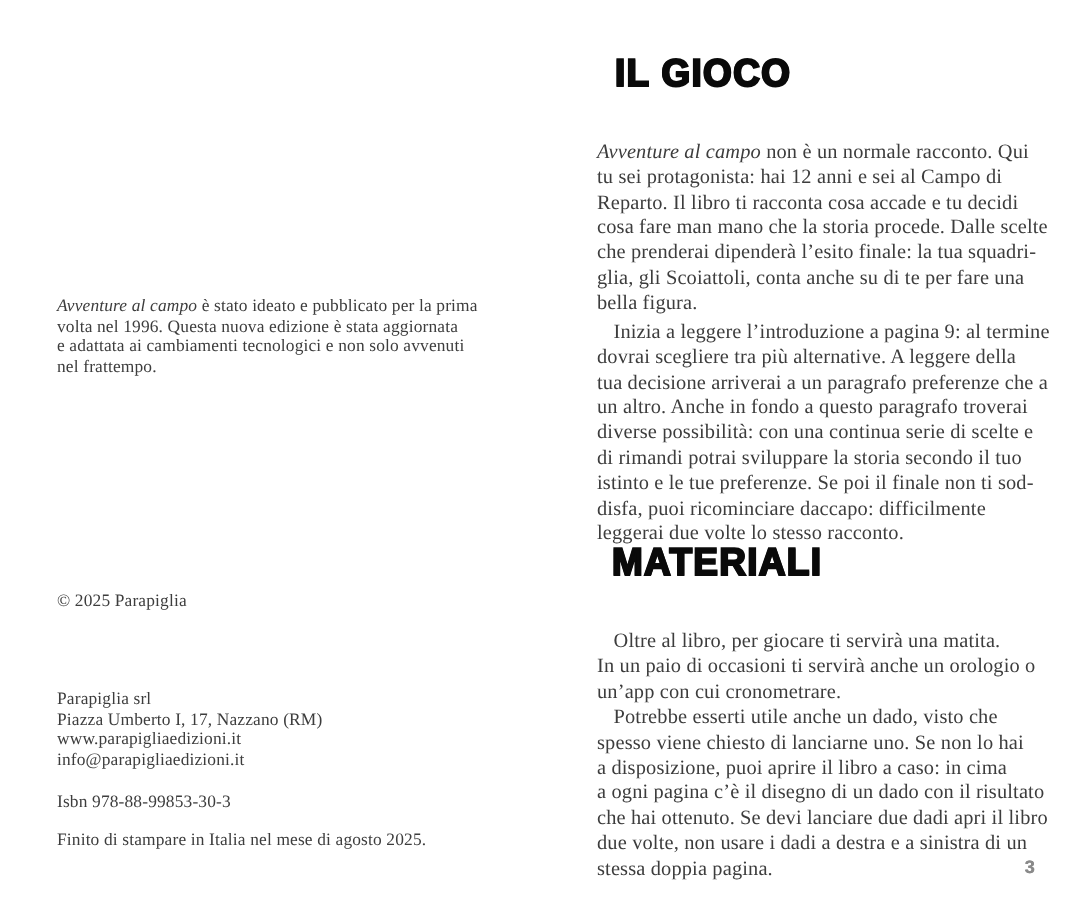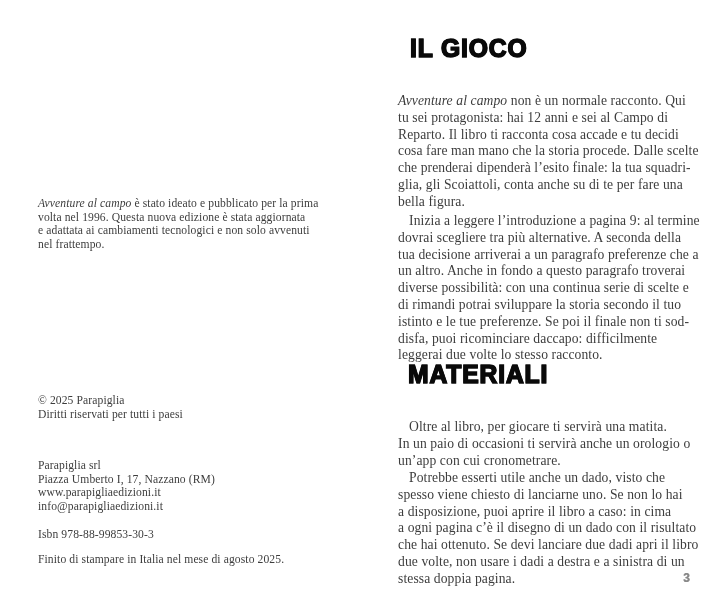--- a/index.html
+++ b/index.html
@@ -70,21 +70,20 @@
 
     <div class="abs lines left-body" style="left:38px; top:197px;">
         <div><i>Avventure al campo</i> è stato ideato e pubblicato per la prima</div>
         <div>volta nel 1996. Questa nuova edizione è stata aggiornata</div>
         <div>e adattata ai cambiamenti tecnologici e non solo avvenuti</div>
         <div>nel frattempo.</div>
       </div>
 
     <div class="abs lines left-body" style="left:38px; top:394px;">
         <div>© 2025 Parapiglia</div>
-        <div>Diritti riservati per tutti i paesi</div>
       </div>
 
     <div class="abs lines left-body" style="left:38px; top:459px;">
         <div>Parapiglia srl</div>
         <div>Piazza Umberto I, 17, Nazzano (RM)</div>
         <div>www.parapigliaedizioni.it</div>
         <div>info@parapigliaedizioni.it</div>
       </div>
 
     <div class="abs left-body" style="left:38px; top:528px;">Isbn 978-88-99853-30-3</div>
@@ -101,21 +100,21 @@
         <div>tu sei protagonista: hai 12 anni e sei al Campo di</div>
         <div>Reparto. Il libro ti racconta cosa accade e tu decidi</div>
         <div>cosa fare man mano che la storia procede. Dalle scelte</div>
         <div>che prenderai dipenderà l’esito finale: la tua squadri-</div>
         <div>glia, gli Scoiattoli, conta anche su di te per fare una</div>
         <div>bella figura.</div>
       </div>
 
     <div class="abs lines right-body indent-first" style="left:38px; top:193px;">
         <div>Inizia a leggere l’introduzione a pagina 9: al termine</div>
-        <div>dovrai scegliere tra più alternative. A seconda della</div>
+        <div>dovrai scegliere tra più alternative. A leggere della</div>
         <div>tua decisione arriverai a un paragrafo preferenze che a</div>
         <div>un altro. Anche in fondo a questo paragrafo troverai</div>
         <div>diverse possibilità: con una continua serie di scelte e</div>
         <div>di rimandi potrai sviluppare la storia secondo il tuo</div>
         <div>istinto e le tue preferenze. Se poi il finale non ti sod-</div>
         <div>disfa, puoi ricominciare daccapo: difficilmente</div>
         <div>leggerai due volte lo stesso racconto.</div>
       </div>
 
     <h1 class="abs section-heading" style="left:48px; top:362px; margin:0;">MATERIALI</h1>

